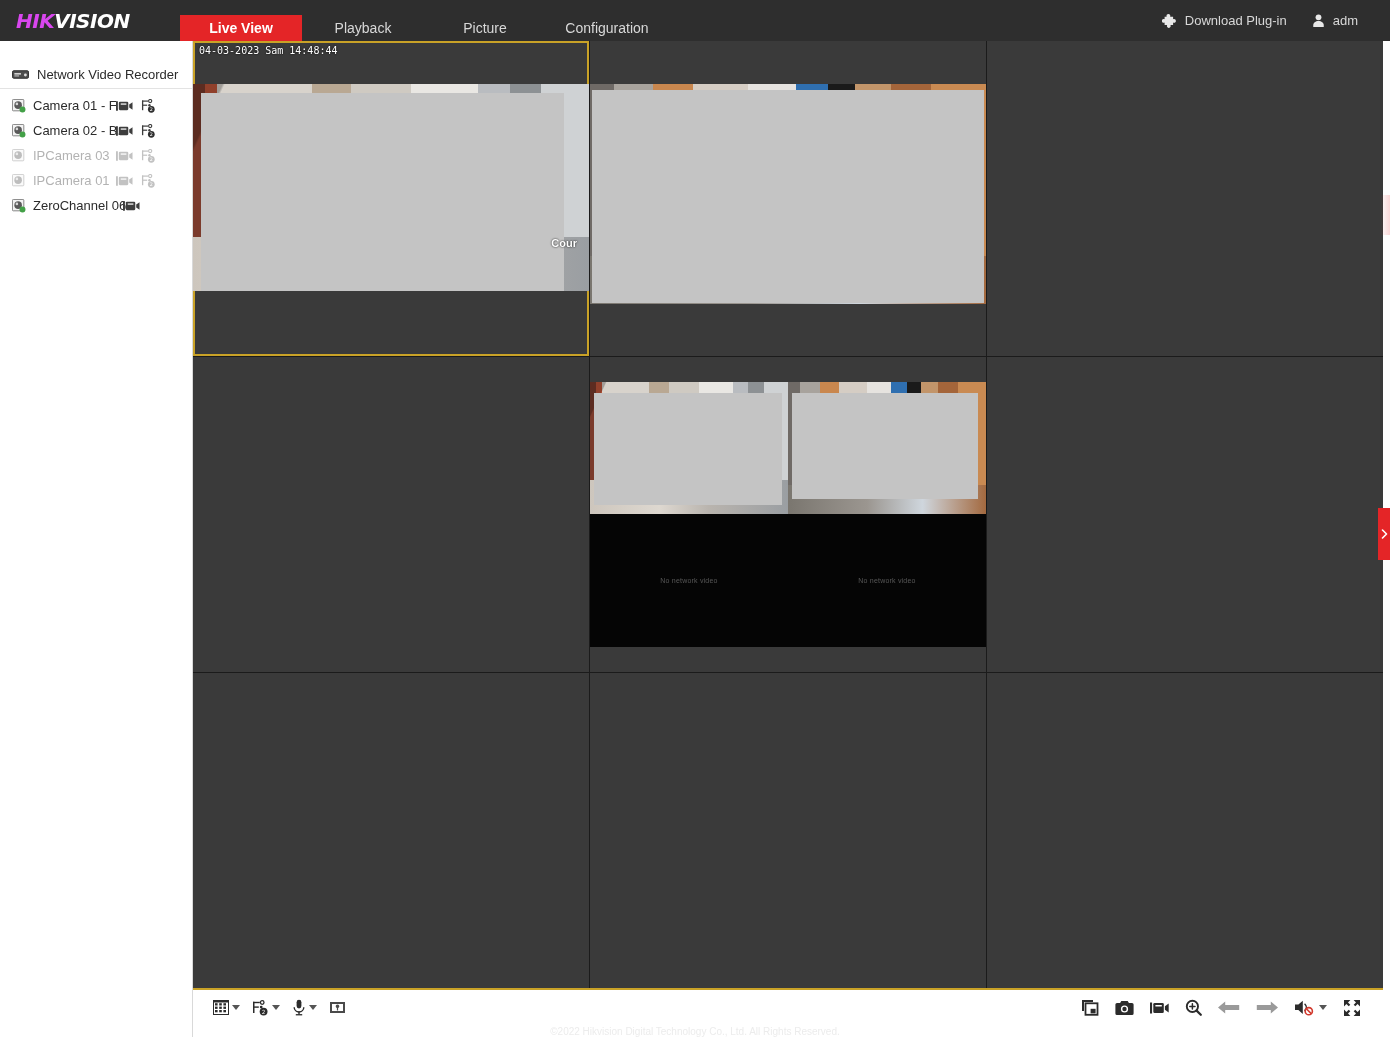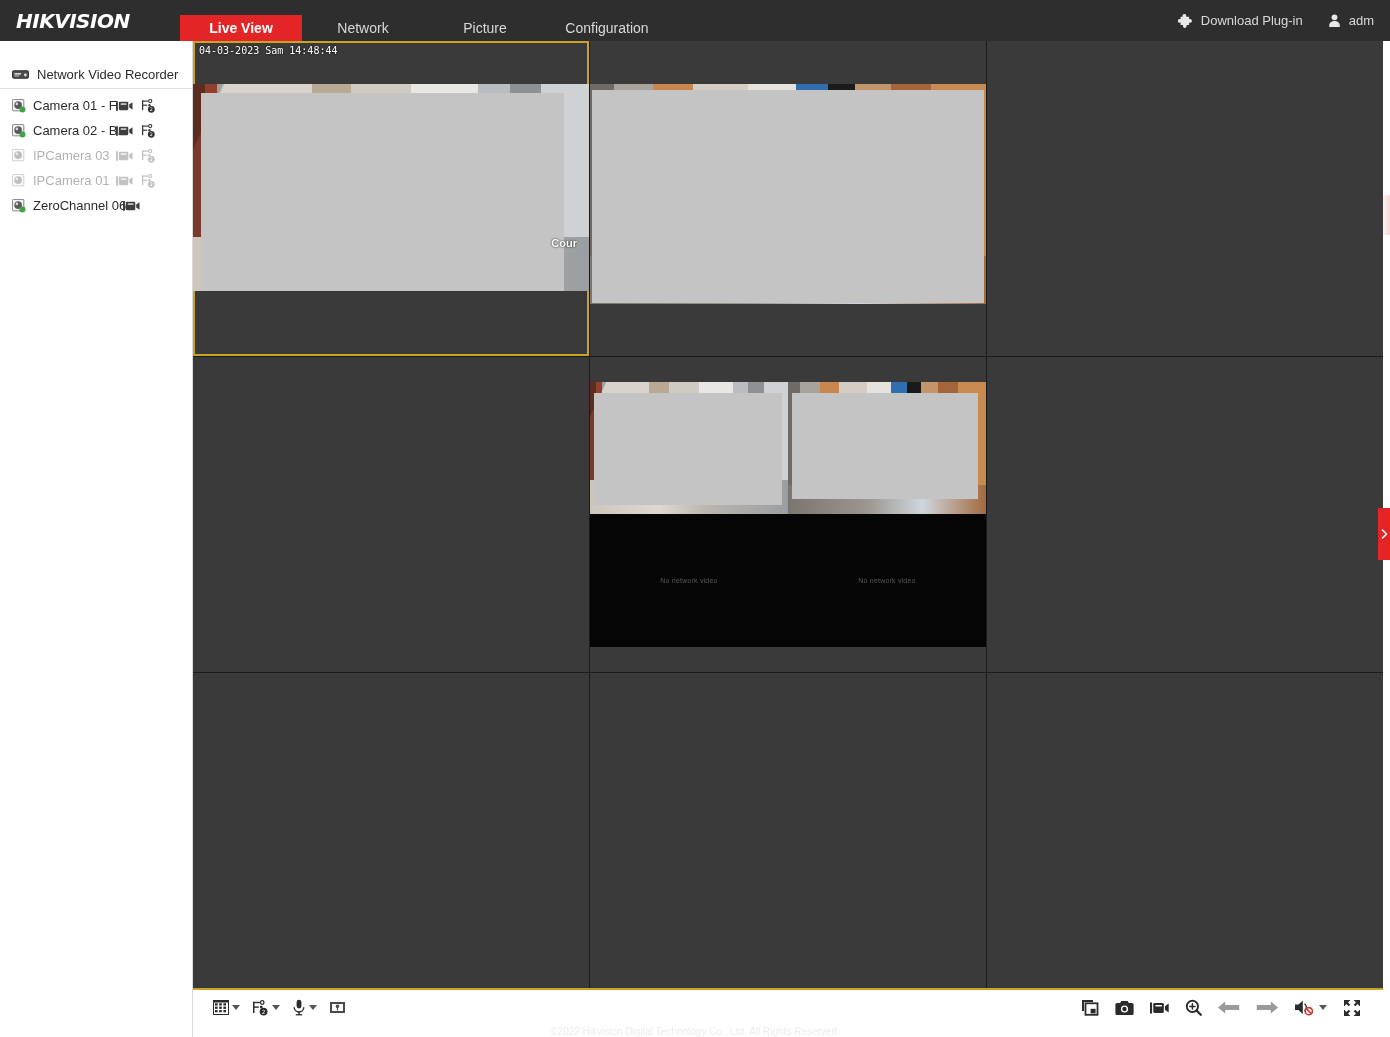--- a/index.html
+++ b/index.html
@@ -20,35 +20,35 @@
     display: flex; align-items: stretch;
     z-index: 20;
   }
   .logo {
     width: 180px; display: flex; align-items: center;
     padding-left: 16px;
     font-family: "DejaVu Sans", sans-serif;
     font-style: italic; font-weight: bold;
     font-size: 20px; letter-spacing: -0.5px;
   }
-  .logo .hik { color: #ffffff; }
+  .logo .hik { color: #d946ef; }
   .logo .vision { color: #ffffff; }
   .navtabs { display: flex; align-items: stretch; }
   .navtab {
     display: flex; align-items: center; justify-content: center;
     min-width: 122px; padding: 0 14px;
     color: #d8d8d8; font-size: 14px;
     cursor: pointer; user-select: none; margin-top: 15px;
   }
   .navtab.active {
     background: #e42527; color: #ffffff; font-weight: bold;
   }
   .topright {
     margin-left: auto; display: flex; align-items: center;
-    padding-right: 4px; color: #d8d8d8; font-size: 13px;
+    padding-right: 20px; color: #d8d8d8; font-size: 13px;
   }
   .topright .titem {
     display: flex; align-items: center; gap: 7px;
     padding: 0 12px; cursor: pointer; white-space: nowrap;
   }
   .ico { display: inline-block; line-height: 0; }
 
   
   .sidebar {
     position: absolute; top: 41px; left: 0;
@@ -227,21 +227,21 @@
 </head>
 <body>
 
 <div class="topbar">
   <div class="logo">
     <span class="hik">HIK</span>
       <span class="vision">VISION</span>
   </div>
   <div class="navtabs">
     <div class="navtab active">Live View</div>
-    <div class="navtab">Network</div>
+    <div class="navtab">Playback</div>
     <div class="navtab">Picture</div>
     <div class="navtab">Configuration</div>
   </div>
   <div class="topright">
     <div class="titem">
       <span class="ico">
         <svg width="16" height="16" viewBox="0 0 16 16">
             <path fill="#e8e8e8" d="M6.3 1.1c-1 0-1.8.8-1.8 1.8 0 .3.1.6.2.8H2.6v2.6c-.3-.2-.6-.3-1-.3-1 0-1.8.9-1.8 1.9s.8 1.9 1.8 1.9c.4 0 .7-.1 1-.3v2.6h2.6c-.2.3-.3.6-.3 1 0 1 .9 1.8 1.9 1.8s1.9-.8 1.9-1.8c0-.4-.1-.7-.3-1h2.7V9.5c.3.2.6.3 1 .3 1 0 1.8-.9 1.8-1.9s-.8-1.9-1.8-1.9c-.4 0-.7.1-1 .3V3.7H8.1c.1-.2.2-.5.2-.8 0-1-.8-1.8-1.8-1.8z"></path>
           </svg>
       </span>

